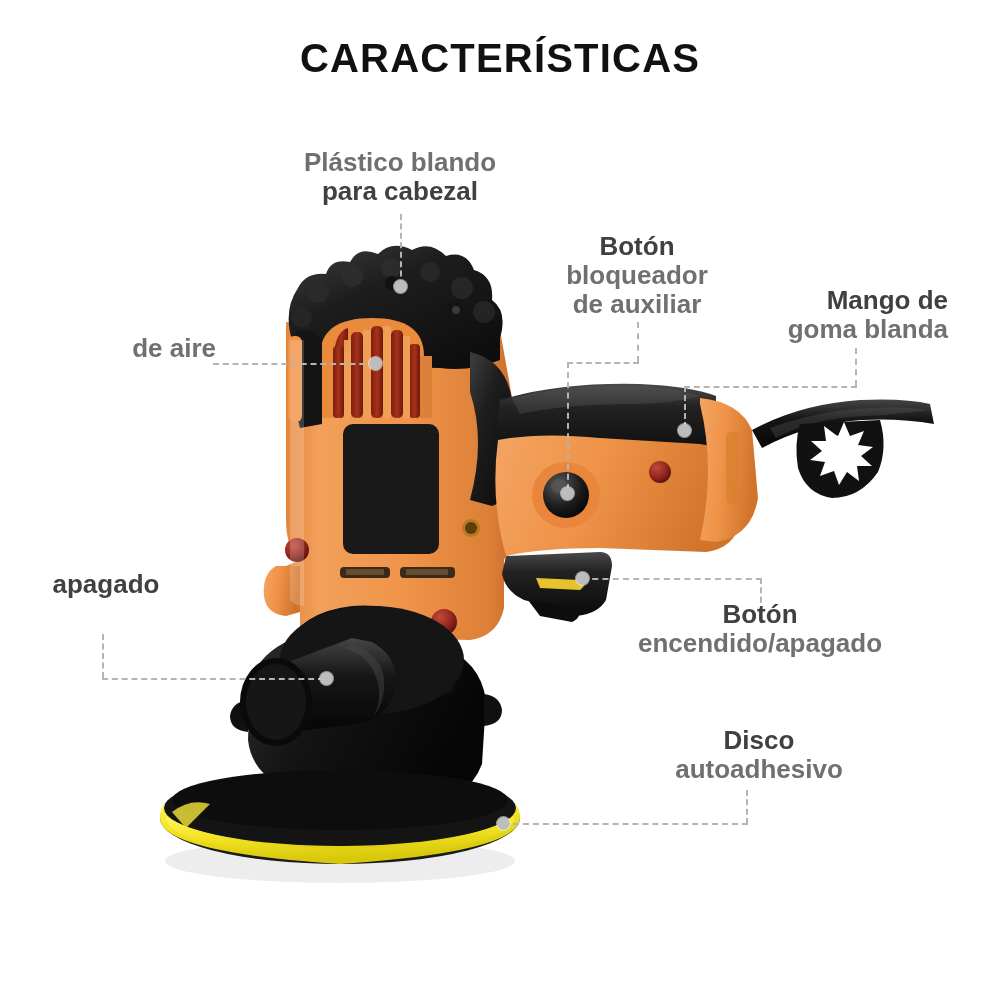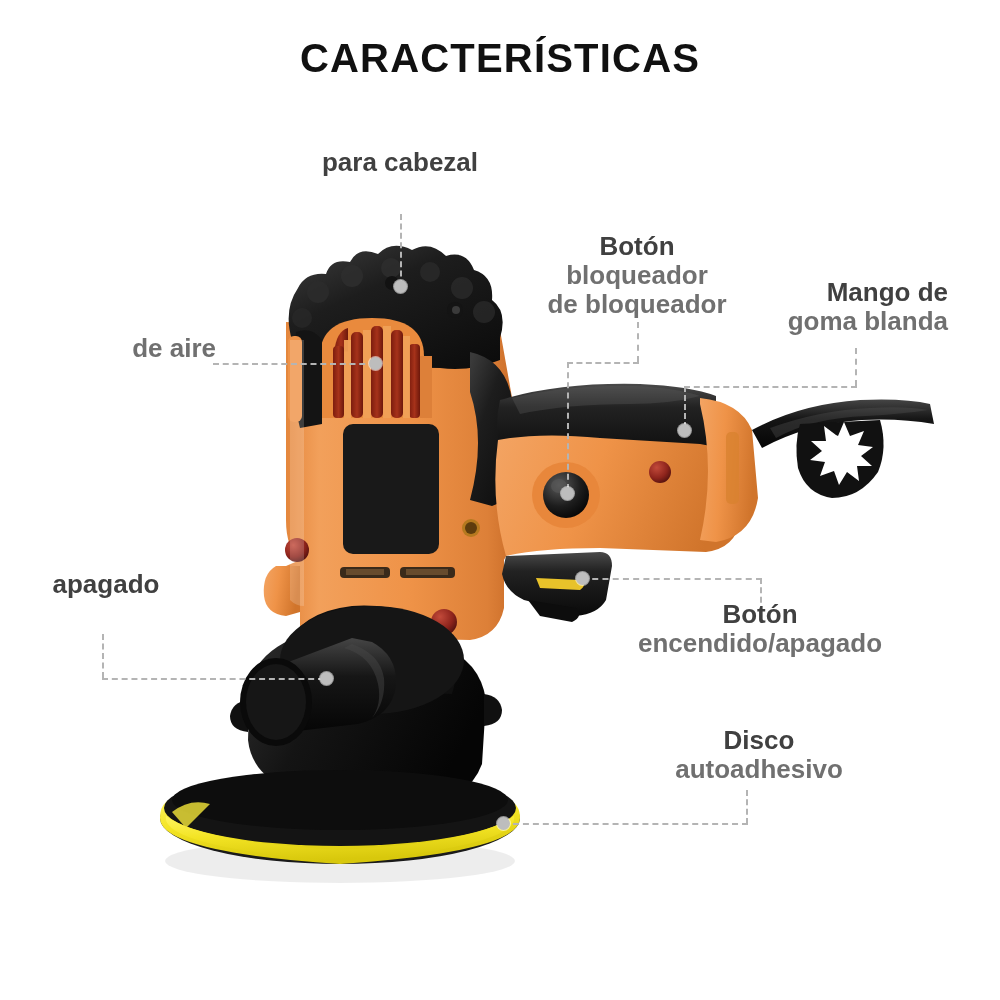--- a/index.html
+++ b/index.html
@@ -358,30 +358,31 @@
 
   <div class="dash-h" style="left:582px; top:578px; width:180px;"></div>
   <div class="dash-v" style="left:760px; top:578px; height:34px;"></div>
   <div class="dot" style="left:576px; top:572px;"></div>
 
   <div class="dash-h" style="left:503px; top:823px; width:245px;"></div>
   <div class="dash-v" style="left:746px; top:790px; height:34px;"></div>
   <div class="dot" style="left:497px; top:817px;"></div>
 
   <div class="callout ta-c" style="left:250px; top:148px; width:300px;">
+    <span class="ln strong">Plástico blando</span>
     <span class="ln light">para cabezal</span>
   </div>
 
   <div class="callout ta-c" style="left:507px; top:232px; width:260px;">
     <span class="ln light">Botón</span>
     <span class="ln strong">bloqueador</span>
-    <span class="ln strong">de bloqueador</span>
-  </div>
-
-  <div class="callout ta-r" style="left:706px; top:278px; width:242px;">
+    <span class="ln strong">de auxiliar</span>
+  </div>
+
+  <div class="callout ta-r" style="left:706px; top:286px; width:242px;">
     <span class="ln light">Mango de</span>
     <span class="ln strong">goma blanda</span>
   </div>
 
   <div class="callout ta-r" style="left:20px; top:334px; width:196px;">
     <span class="ln strong">de aire</span>
   </div>
 
   <div class="callout ta-c" style="left:18px; top:570px; width:176px;">
     <span class="ln light">apagado</span>

